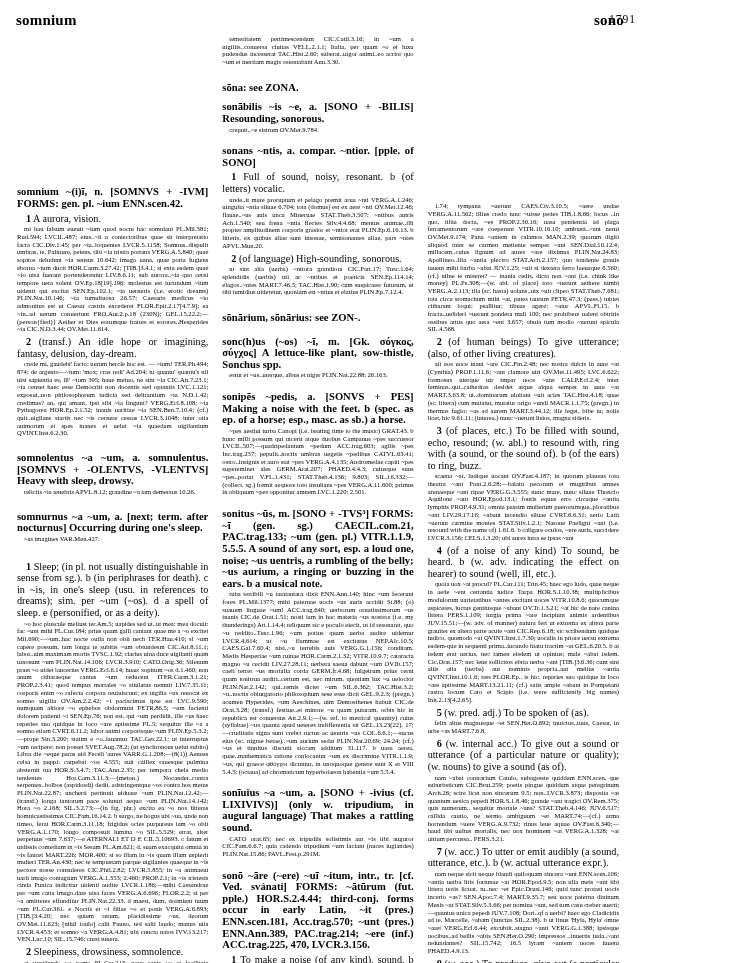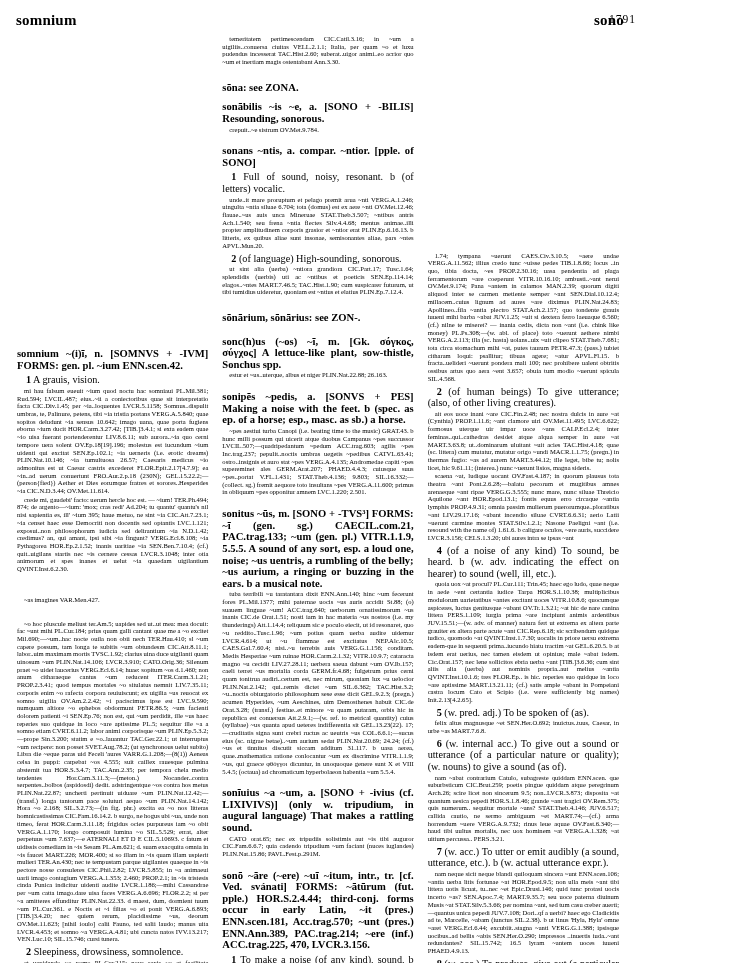--- a/index.html
+++ b/index.html
@@ -122,37 +122,44 @@
     <div class="rh-left">somnium</div>
     <div class="rh-center">1791</div>
     <div class="rh-right">sono</div>
   </div>
 
   <div class="columns">
 
     <div class="col">
       <div class="entry">
         <p class="headline"><span class="hw">somnium ~(i)ī, n. [SOMNVS + -IVM] FORMS: gen. pl. ~ium ENN.scen.42.</span></p>
-        <p class="sense"><span class="sense-num">1</span> <span>A grauis, vision.</span></p>
+        <p class="sense"><span class="sense-num">1</span> <span>A aurora, vision.</span></p>
         <p class="cites">mi hau falsum eueuit ~ium quod noctu hac somniaui PL.Mil.381; Rud.594; LVCIL.487; eius..~ii a coniectoribus quae sit interpretatio facta CIC.Div.1.45; per ~ia..loquentes LVCR.5.1158; Somnus..dispulit umbras, te, Palinure, petens, tibi ~ia tristia portans VERG.A.5.840; quae sopitos deludunt ~ia sensus 10.642; imago uana, quae porta fugiens eborna ~ium ducit HOR.Carm.3.27.42; [TIB.]3.4.1; si exta eadem quae ~io uisa fuerant portenderentur LIV.8.6.11; sub aurora..~ia quo cerni tempore uera solent OV.Ep.18[19].196; molestus est iucundum ~ium uidenti qui excitat SEN.Ep.102.1; ~ia uerneris (i.e. erotic dreams) PLIN.Nat.10.146; ~ia tumultuosa 26.57; Caesaris medicus ~io admonitus est ut Caesar castris excederet FLOR.Epit.2.17[4.7.9]; ea ~in..ad uerum conuertunt FRO.Aur.2.p.18 (230N); GEL.15.22.2;—(person{fied}) Aether et Dies eorumque fratres et sorores..Hesperides ~ia CIC.N.D.3.44; OV.Met.11.614.</p>
+        <p class="sense"><span class="sense-num">2</span> <span>(transf.) An idle hope or imagining, fantasy, delusion, day-dream.</span></p>
         <p class="cites">crede mi, gaudebi' facto: uerum hercle hoc est. — ~ium! TER.Ph.494; 874; de argento—~ium: 'mox; cras redi' Ad.204; tu quantu' quantu's nil nisi sapientia es, ill' ~ium 395; haue metuo, ne sint ~ia CIC.Att.7.23.1; ~ia censet haec esse Democriti non docentis sed optantis LVC.1.121; exposui..non philosophorum iudicia sed delirantium ~ia N.D.1.42; credimus? an, qui amant, ipsi sibi ~ia fingunt? VERG.Ecl.8.108; ~ia Pythagorea HOR.Ep.2.1.52; inanis uaritiae ~ia SEN.Ben.7.10.4; (cf.) quit..uigilans startis nec ~is cernere cessas LVCR.3.1048; inter otia animorum et spes inanes et uelut ~ia quaedam uigilantium QVINT.Inst.6.2.30.</p>
       </div>
 
       <div class="spacer-md"></div>
 
+      <div class="entry">
+        <p class="headline"><span class="hw">somnolentus ~a ~um, a. somnulentus. [SOMNVS + -OLENTVS, -VLENTVS] Heavy with sleep, drowsy.</span></p>
+        <p class="cites">relictis ~ia tenebris APVL.8.12; graudine ~a iam demersus 10.26.</p>
+      </div>
 
       <div class="spacer-md"></div>
 
       <div class="entry">
+        <p class="headline"><span class="hw">somnurnus ~a ~um, a. [next; term. after nocturnus] Occurring during one's sleep.</span></p>
         <p class="cites">~as imagines VAR.Men.427.</p>
       </div>
 
       <div class="spacer-md"></div>
 
       <div class="entry">
+        <p class="sense"><span class="sense-num">1</span> <span>Sleep; (in pl. not usually distinguishable in sense from sg.). b (in periphrases for death). c in ~is, in one's sleep (usu. in references to dreams); sim. per ~um (~os). d a spell of sleep. e (personified, or as a deity).</span></p>
         <p class="cites">~o hoc pluscule meliust ter.Am.5; uapides sed ut..ut mea: mea docuit: fac ~unt mihi PL.Cur.184; prius quam galli cantant quae me a ~o excitet Mil.690;—~um..hac nocte ouila non obii nech TER.Hau.410; sl ~um capere possum, tam longa te subitis ~um obtundesm CIC.Att.8.11.1; labor..uim maximam mortis TVSC.1.92; clarius uina duce uigilanti quam uinosum ~um PLIN.Nat.14.106; LVCR.3.910; CATO.Orig.36; Silenum praet ~o uidet laucerius VERG.Ecl.6.14; huae: sopitum ~os d.1.460; non anum citharaeque cantus ~um reducent ITER.Carm.3.1.21; PROP.2.3.41; quod tempus mortales ~o situlatus nemnit LIV.7.35.11; corporis enim ~o rafecta corpora reuiuiscunt; ex uigilia ~us reuocat ex somno uigilia OV.Am.2.2.42; ~i paciscimus ipse est LVC.9.590; numquam altiore ~o ephebos obdormunt PETR.86.5; ~um facienti dolorem patienti ~i SEN.Ep.76; non est, qui ~um perdidit, ille ~us haec reperies suo quidque in loco ~are aptissime PL.5; sequitur ille ~a a somno etiam CVRT.6.11.2; labor animi corporisque ~um PLIN.Ep.5.3.2;—prope Sin.3.200; statim e ~o..lauantur TAC.Ger.22.1; ut interruptus ~um recipere: non posset SVET.Aug.78.2; (ut synchronous uelut subito) Libra die ~eque paras uid Feceli 'aures VARR.G.1.208;—(8(1)) Aeneas celsa in puppi: carpebat ~os 4.555; suit caillex rauesque pulmina absternit tua HOR.S.3.4.7; TAC.Ann.2.35; per tempora chela medio tendentes Hor.Cam.3.11.3;—(meton.) Nocander..contra serpentes..bolbos (aspidosdi) dedit. adstringentque ~os contra hos metus PLIN.Nat.22.87; uncherti pertinuit uiduare ~um PLIN.Nat.12.42;—(transf.) longa tantorum pace soluturi aequo ~um PLIN.Nat.14.142; Hora ~o 2.168; SIL.3.2.73;—(in fig. phr.) excita ea ~o nos litteras homnicastissimas CIC.Fam.16.14.2. b surgo, ne hogus ubi ~ua, unde non timeo, ferat HOR.Carm.3.11.18; frigidus ocies purpureus iam ~o obit VERG.A.1.170; longo composuit lumina ~o SIL.5.529; errat, alter perpetuus ~um 7.637;—e ATERNALI ET D E CIL.5.10693. c fatum et uidissis comediam in ~is Sesam PL.Am.621; d. suam exacquita omnia in ~is faucet MART.226; MOR.400; si so illam in ~is quam illam uspierit mulieri TER.An.430; nec te tempustam parque uigilantes quaeque in ~is pectore nosse consuleres CIC.Phil.2.82; LVCR.5.855; in ~a animaeui uarii imago contagium VERG.A.1.353; 2.460; PROP.2.1; in ~is tristesis cinda Punica indicitur uidenti audite LVCR.1.186;—mihi Cassandrae per ~um catta imago.dare uisa faces VERG.A.6.696; FLOR.2.2; si per ~a amitteres effunditur PLIN.Nat.22.33. d maest, dum, dormient tuum ~um PL.Cur.361. e Noctis et ~i filias ~o ei ponit VERG.A.6.893; [TIB.]3.4.20; nec quiem rerum, placidissime ~us, deorum OV.Met.11.623; [nihil ioulo] calii Fauno, ted salii laudo; manus uita LVCR.4.453; et somno ~a VERG.A.4.81; ubi cuncta natos IVV.13.217; VEN.Luc.10; SIL.15.746; cursi tunera.</p>
         <p class="sense"><span class="sense-num">2</span> <span>Sleepiness, drowsiness, somnolence.</span></p>
         <p class="cites">et uapidando ~o pomo PL.Cur.215; nous sepis ~o et facilitate ACC.trag.64;—torpore ut languidum ea graui lethargo patrem pressum? TER.Eun.587; ut..ac uigilis LIV.27.47.9.</p>
         <p class="sense"><span class="sense-num">3</span> <span>Addiction to sleep, lethargy, sloth.</span></p>
         <p class="cites">non nihil esse P. Lentuli ~um..nec C. Cethegi furiosam</p>
       </div>
     </div>
 
     <div class="col">
       <div class="entry">
@@ -224,20 +231,21 @@
       </div>
     </div>
 
     <div class="col">
       <div class="entry">
         <p class="cites">1.74; tympana ~uerunt CAES.Civ.3.10.5; ~aere undae VERG.A.11.562; illius credo tunc ~uisse pedes TIB.1.8.66; locus ..in quo, tibia docta, ~es PROP.2.30.16; uasa pendentia ad plaga ferramentorum ~are coeperunt VITR.10.16.10; ambusti..~ant nerui OV.Met.9.174; Pana ~antem in calamos MAN.2.39; quorum digiti aliquod inter se carmen metiente semper ~ant SEN.Dial.10.12.4; millacem..cuius lignum ad aures ~are diximus PLIN.Nat.24.83; Apollineo..fila ~antia plectro STAT.Ach.2.157; quo tondente grauis iuueni mihi barba ~abat JUV.1.25; ~uit si dextera ferro laeuaque 6.560; (cf.) nilne te miseret? — inania cedis, dicta non ~ant (i.e. chink like money) PL.Ps.308;—(w. abl. of place) toto ~uerunt aethere nimbi VERG.A.2.113; illa (sc. hasta) uolans..uix ~uit clipeo STAT.Theb.7.681; tota circa stomachum mihi ~at, putes taurum PETR.47.3; (pass.) tubiet citharam loqui: psallitur; tibuas agere; ~atur APVL.Fl.15. b fracta..uelideri ~uerunt pondera mali 100; nec prohibere ualent obtritis ossibus artus quo aera ~ent 3.657; obuia tum modio ~uerunt spicula SIL.4.568.</p>
 
         <p class="sense"><span class="sense-num">2</span> <span>(of human beings) To give utterance; (also, of other living creatures).</span></p>
         <p class="cites">ait eos uoce inani ~are CIC.Fin.2.48; nec nostra dulcis in aure ~at (Cynthia) PROP.1.11.6; ~ant clamore uiri OV.Met.11.495; LVC.6.622; formosus uterque uir impar uoce ~ans CALP.Ecl.2.4; inter feminas..qui..cathedras desidet atque alqua semper in aure ~at MART.3.63.8; ut..dominarum uluitant ~uit acies TAC.Hist.4.18; quae (sc. littera) cum mutatur, mutatur origo ~undi MACR.1.1.75; (pregn.) in thermas fugio: ~as ad aurem MART.3.44.12; ille leget, bibe tu; nolis licet, hic 9.61.11; (interea.) nunc ~uerunt lisios, magna sideris.</p>
 
+        <p class="sense"><span class="sense-num">3</span> <span>(of places, etc.) To be filled with sound, echo, resound; (w. abl.) to resound with, ring with (a sound, or the sound of). b (of the ears) to ring, buzz.</span></p>
         <p class="cites">scaena ~at, ludique uocant OV.Fast.4.187; in quorum plausus tota theatra ~ant Pont.2.6.28;—balatu pecorum et mugitibus amnes arenaeque ~ant ripae VERG.G.3.555; nunc mare, nunc siluae Threicio Aquilone ~ant HOR.Epod.13.1; fontis equus erro circaque ~antia lymphis PROP.4.9.31; omnia passim mulierum puerorumque..ploratibus ~ant LIV.29.17.16; ~abant incendio siluae CVRT.6.6.31; aerio Latii ~uerunt carmine montes STAT.Silv.1.2.1; Nasone Paeligni ~ant (i.e. resound with the name of) 1.61.6. b caligare oculos, ~ere auris, succidere LVCR.3.156; CELS.1.3.20; ubi aures intra se ipsas ~ant</p>
 
         <p class="sense"><span class="sense-num">4</span> <span>(of a noise of any kind) To sound, be heard. b (w. adv. indicating the effect on hearer) to sound (well, ill, etc.).</span></p>
         <p class="cites">quoia uox ~at procul? PL.Cur.111; Trin.45; haec ego ludo, quae neque in aede ~ent certantia iudice Tarpa HOR.S.1.10.38; multiplicibus modulorum uarietatibus ~antes excitant uoces VITR.10.8.6; quocumque aspiceres, luctus genitusque ~abant OV.Tr.1.3.21; ~at hic de nare canina littera PERS.1.109; iurgia prima ~are incipiunt animis ardentibus JUV.15.51;—(w. adv. of manner) natura fert ut extrema ex altera parte grauiter ex altera parte acute ~ant CIC.Rep.6.18; sic scribendum quidque iudico, quomodo ~at QVINT.Inst.1.7.30; uocalis in priore uersu extrema eadem-que in sequenti prima..iucundo hiatu tractim ~at GEL.6.20.5. b at isdem erat uerius, nec tamen eisdem ut opinius; male ~abat isdem. Cic.Orat.157; nec lene sollicitos ebria uerba ~ant [TIB.]3.6.36; cum sint aliis alia (uerba) aut nominis propria..aut melius ~antia QVINT.Inst.10.1.6; tres FLOR.Ep.. is hic. reperies suo quidque in loco ~are aptissime MART.13.21.11; (cf.) satis ample ~abant in Pompeiani castra locum Cato et Scipio (i.e. were sufficiently big names) Init.2.13[4.2.65].</p>
 
         <p class="sense"><span class="sense-num">5</span> <span>(w. pred. adj.) To be spoken of (as).</span></p>
         <p class="cites">felix altus magnusque ~et SEN.Her.O.692; inuictus..tuus, Caesar, in urbe ~as MART.7.6.8.</p>
 
         <p class="sense"><span class="sense-num">6</span> <span>(w. internal acc.) To give out a sound or utterance (of a particular nature or quality); (w. nouns) to give a sound (as of).</span></p>
         <p class="cites">nam ~abat contrarium Catulo, subagreste quiddam ENN.scen. que suburbsticum CIC.Brut.259; poetis pingue quiddam atque peregrinum Arch.26; scire licet non sincerum 9.5; non..LVCR.3.873; disposita ~at quantum uesica pepedi HOR.S.1.8.46; grande ~ant tragici OV.Rem.375; quis numerum.. sequitur mortale ~ans? STAT.Theb.4.146; JUV.6.517; callida cautio, ne sermo ambiguum ~et MART.74;—(cf.) arma horrendum ~uere VERG.A.9.732; rinus leue aquae OV.Fast.6.340;—haud tibi uultus mortalis, nec uox hominem ~at VERG.A.1.328; ~at uitium percussa.. PERS.3.21.</p>

